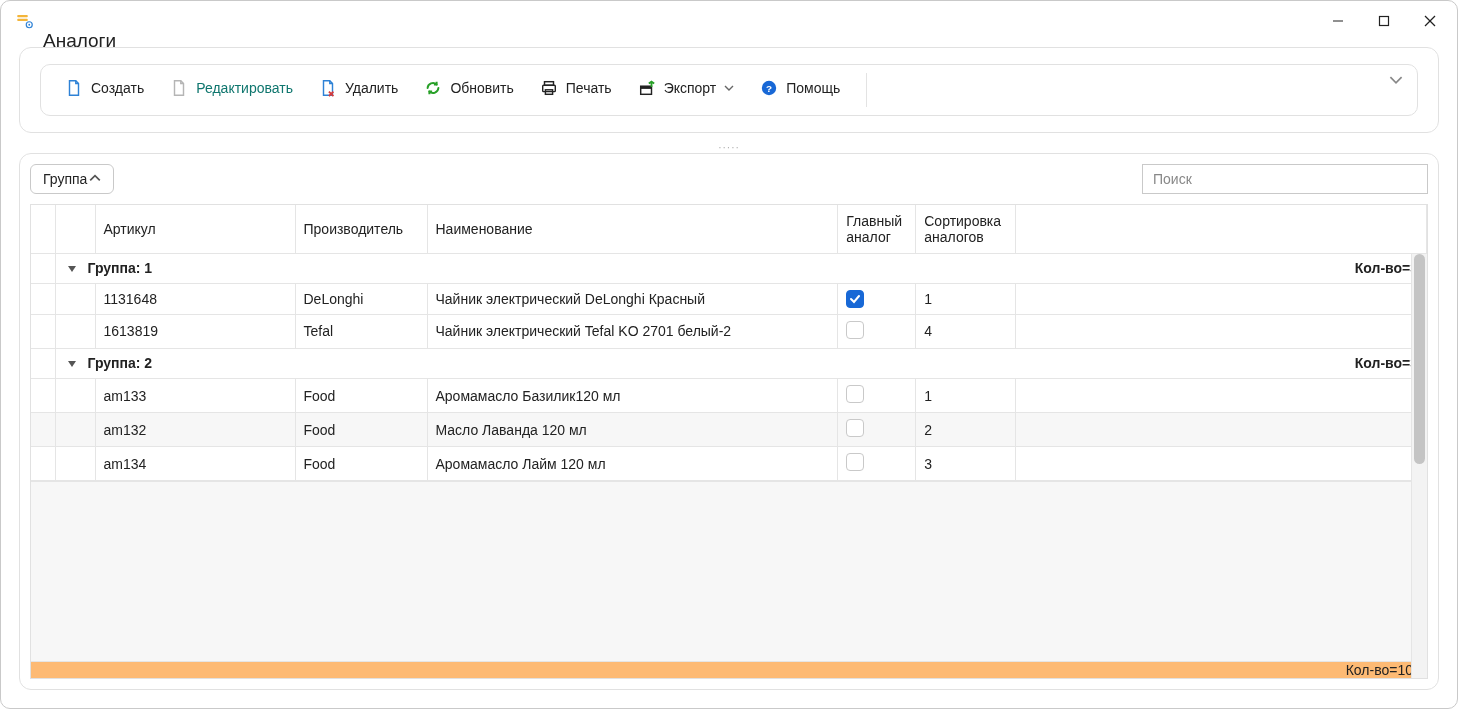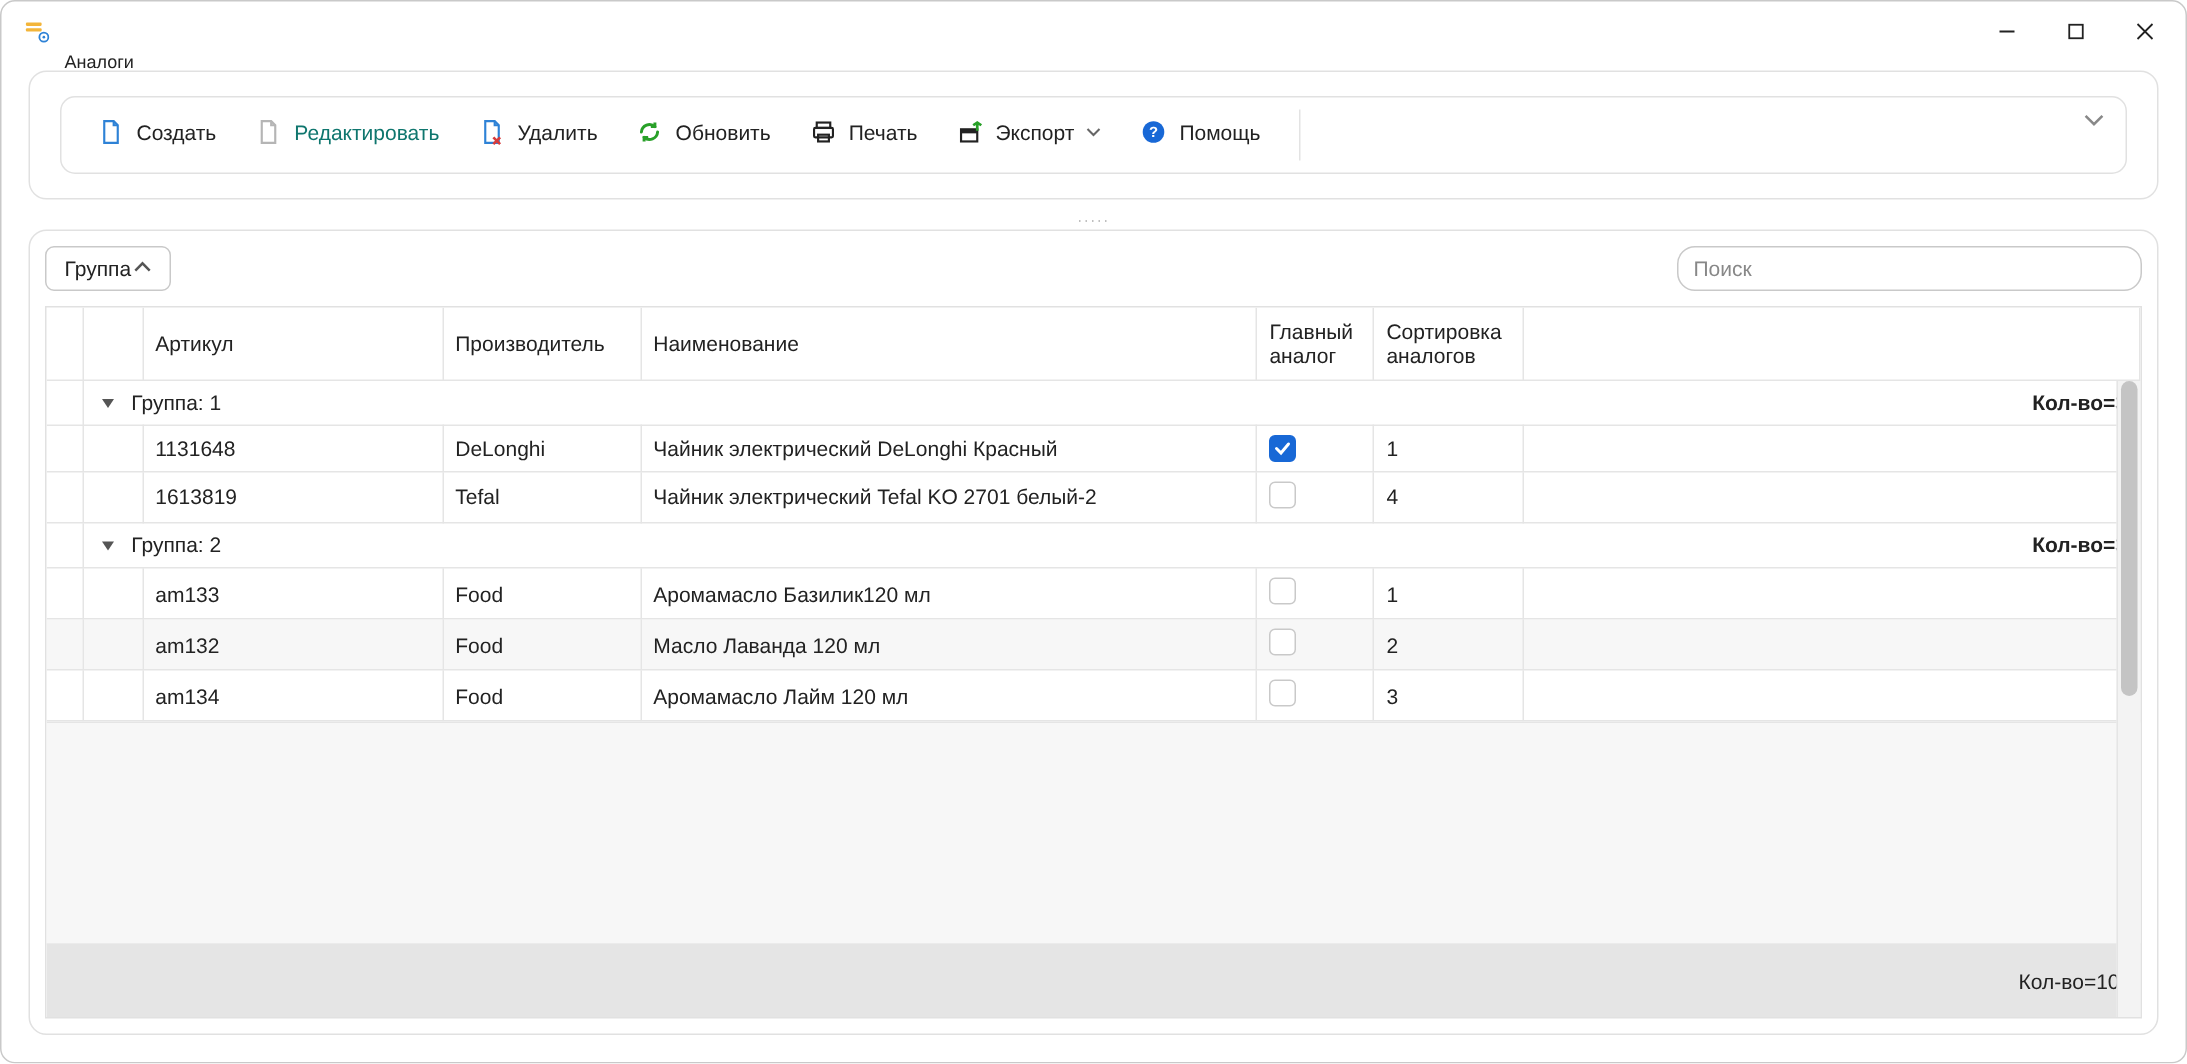--- a/index.html
+++ b/index.html
@@ -2,21 +2,21 @@
 <html><head>
 <meta charset="utf-8">
 <style>
   * { box-sizing: border-box; }
   html, body { margin: 0; padding: 0; font-family: "Segoe UI", Tahoma, sans-serif; font-size: 14px; color: #222; background: #fff; }
   .window { width: 1458px; height: 709px; border: 1px solid #c9c9c9; border-radius: 10px; display: flex; flex-direction: column; overflow: hidden; }
 
   
   .titlebar { height: 40px; display: flex; align-items: center; padding: 0 4px; }
   .titlebar .app-icon { width: 22px; height: 22px; margin-left: 8px; margin-right: 8px; display: inline-flex; align-items: center; justify-content: center; }
-  .titlebar .title { flex: 0 0 auto; font-size: 12px; margin-top: 39px; }
+  .titlebar .title { flex: 0 0 auto; font-size: 19px; margin-top: 39px; }
   .titlebar .spacer { flex: 1; }
   .titlebar .win-btn { width: 46px; height: 40px; display: inline-flex; align-items: center; justify-content: center; color: #333; }
 
   
   .outer-panel { margin: 6px 18px 8px 18px; border: 1px solid #e1e1e1; border-radius: 12px; background: #fff; padding: 16px 20px; }
   .toolbar-card { border: 1px solid #e1e1e1; border-radius: 10px; background: #fff; display: flex; align-items: flex-start; padding: 8px 14px; gap: 6px; }
   .tb-btn { display: inline-flex; align-items: center; gap: 8px; padding: 6px 10px; border-radius: 6px; cursor: pointer; white-space: nowrap; }
   .tb-btn.disabled { color: #0f766e; cursor: default; }
   .tb-sep { width: 1px; height: 34px; background: #e3e3e3; margin: 0 6px 0 10px; }
   .tb-spacer { flex: 1; }
@@ -25,21 +25,21 @@
   .icon { width: 18px; height: 18px; flex: 0 0 18px; display: inline-block; }
 
   
   .grip { height: 12px; display:flex; align-items:center; justify-content:center; color:#aaa; font-size:10px; letter-spacing:1px; }
 
   
   .grid-panel { margin: 0 18px 18px 18px; border: 1px solid #e1e1e1; border-radius: 12px; flex: 1; display: flex; flex-direction: column; background: #fff; padding: 10px; overflow: hidden; }
   .grid-toolbar { display: flex; align-items: center; margin-bottom: 10px; gap: 10px; }
   .group-chip { display: inline-flex; align-items: center; gap: 2px; border: 1px solid #c9c9c9; border-radius: 6px; padding: 6px 12px; background: #fff; cursor: pointer; }
   .group-chip .chev { color: #555; }
-  .search-input { width: 310px; border: 1px solid #c9c9c9; border-radius: 12px; padding: 6px 10px; font-size: 14px; color: #1d4ed8; }
+  .search-input { width: 286px; border: 1px solid #c9c9c9; border-radius: 0; padding: 6px 10px; font-size: 14px; color: #1d4ed8; }
   .search-input::placeholder { color: #888; }
 
   
   .grid-wrap { flex: 1; border: 1px solid #e1e1e1; overflow: hidden; position: relative; display:flex; flex-direction:column; }
   table.grid { width: 100%; border-collapse: collapse; table-layout: fixed; }
   table.grid th, table.grid td { border-right: 1px solid #e5e5e5; border-bottom: 1px solid #e5e5e5; padding: 6px 8px; text-align: left; font-weight: normal; vertical-align: middle; overflow: hidden; text-overflow: ellipsis; white-space: nowrap; }
   table.grid th { background: #fff; height: 48px; color: #222; }
   col.sel    { width: 24px; }
   col.indent { width: 40px; }
   col.art    { width: 200px; }
@@ -48,37 +48,37 @@
   col.main   { width: 78px; }
   col.sort   { width: 100px; }
   col.last   { width: auto; }
 
   .th-main, .th-sort { line-height: 1.15; }
   .th-sel, .th-indent, .th-last { }
   .th-art, .th-name { }
 
   tr.group-row td { background: #fff; font-weight: 600; }
   tr.group-row .grp-toggle { display:inline-flex; align-items:center; justify-content:center; width:16px; height:16px; margin-right:8px; vertical-align: middle; }
-  tr.group-row .grp-label { font-weight: 400; }
+  tr.group-row .grp-label { font-weight: 700; }
   tr.group-row .grp-count { float: right; font-weight: 600; }
 
   tr.data-row.alt td { background: #f7f7f7; }
   td.art-cell { text-align: right; padding-right: 30px; }
   td.main-cell { text-align: center; }
   td.sort-cell { text-align: right; padding-right: 10px; }
 
   .chk { width: 18px; height: 18px; border: 1px solid #c9c9c9; border-radius: 4px; display:inline-flex; align-items:center; justify-content:center; background:#fff; }
   .chk.checked { background: #1868d6; border-color: #1868d6; }
   .chk.checked .tick { stroke: #fff; }
 
   
   .sb-track { position:absolute; right:0; top:49px; bottom:0; width:16px; background:#f3f3f3; border-left:1px solid #e5e5e5; }
   .sb-thumb { position:absolute; left:2px; right:2px; top:0; height:210px; background:#c4c4c4; border-radius:6px; }
 
-  .grid-footer { border-top: 1px solid #e5e5e5; padding: 16px 14px; text-align: right; font-size: 14px; background:#e5e5e5; }
+  .grid-footer { border-top: 1px solid #e5e5e5; padding: 0 14px; text-align: right; font-size: 14px; background:#fdba74; }
   .grid-blank { flex:1; background:#f7f7f7; border-top:1px solid #e5e5e5; }
 
   
   .stroke-blue  { stroke:#2e82d6; fill:none; stroke-width:1.6; }
   .stroke-grey  { stroke:#b5b5b5; fill:none; stroke-width:1.6; }
   .stroke-green { stroke:#28a028; fill:none; stroke-width:2.2; }
   .stroke-black { stroke:#222; fill:none; stroke-width:1.6; }
   .fill-blue-circle { fill:#1868d6; }
 </style>
 </head>

